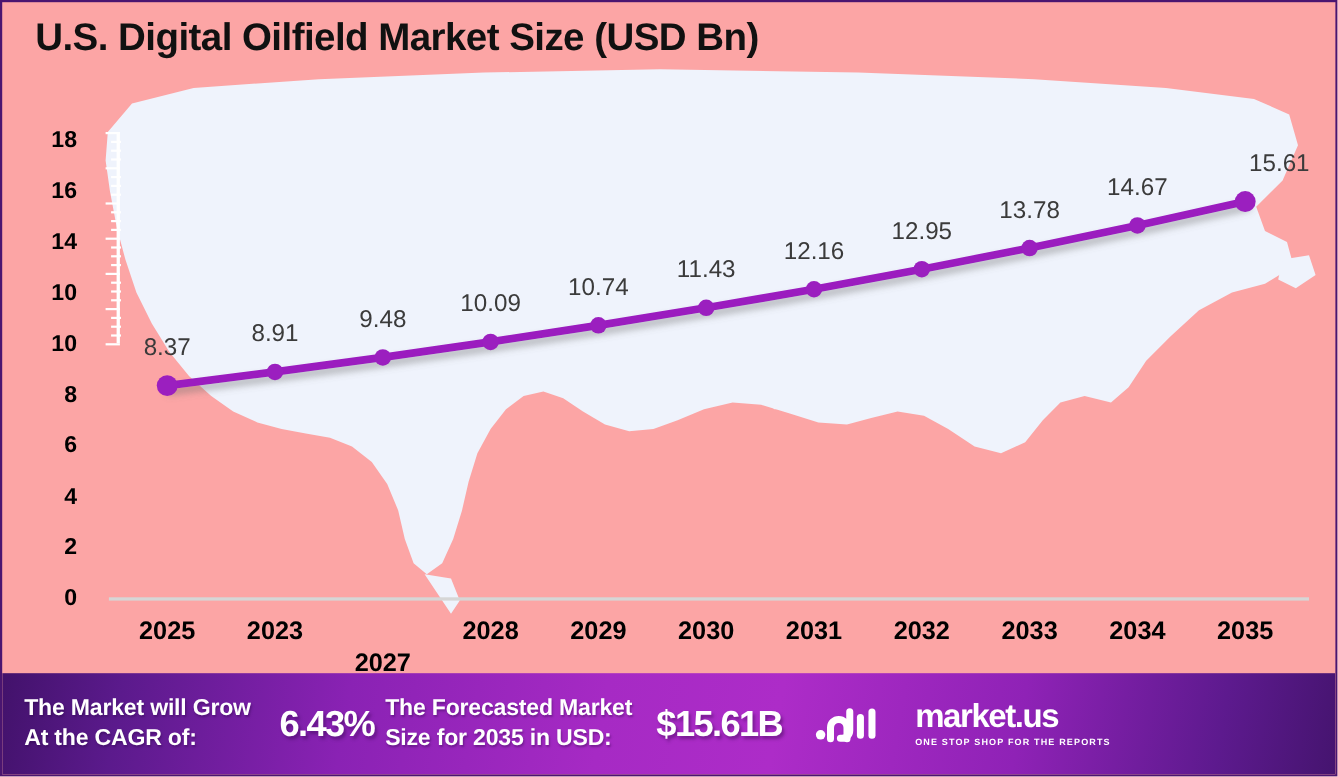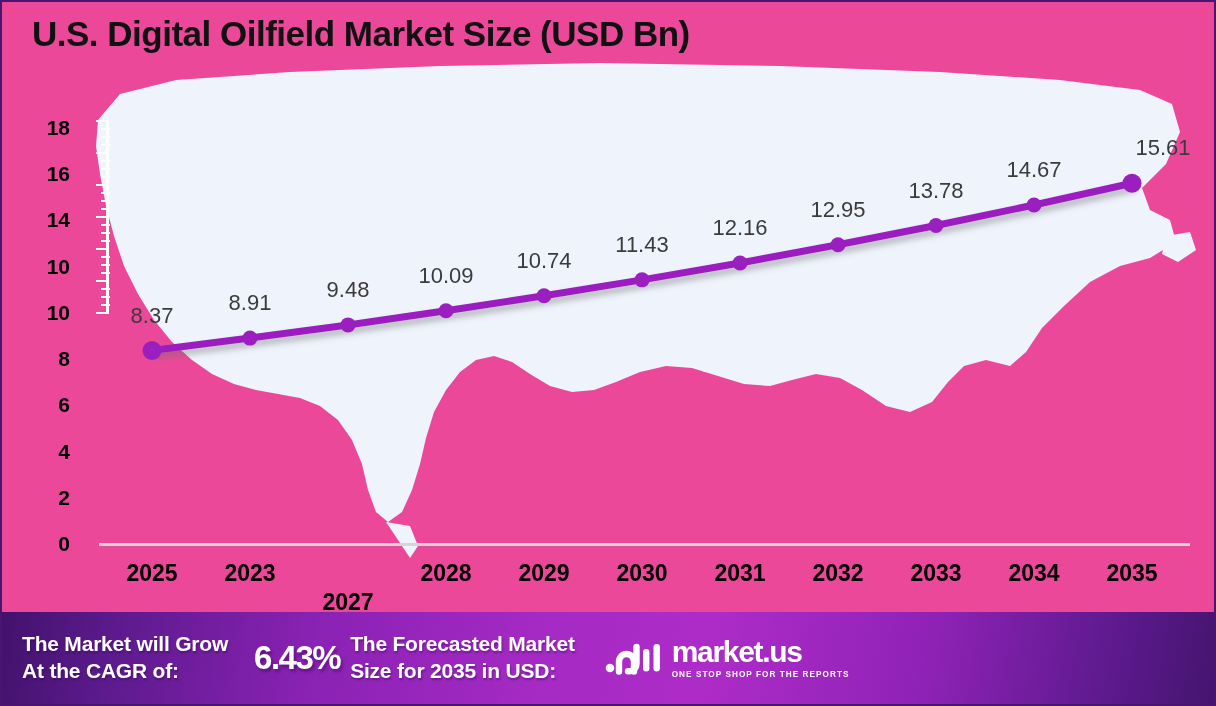--- a/index.html
+++ b/index.html
@@ -9,21 +9,21 @@
     height: 706px;
     overflow: hidden;
     background: #ffffff;
     font-family: "Liberation Sans", sans-serif;
   }
 
   #infographic {
     position: relative;
     width: 1216px;
     height: 706px;
-    background: #ec4899;
+    background: #fca5a5;
     border: 2px solid #4a1570;
     overflow: hidden;
   }
 
   
   #chart-title {
     position: absolute;
     left: 30px;
     top: 12px;
     font-size: 35px;
@@ -182,20 +182,21 @@
   #cagr-caption  { margin-left: 20px; }
   #cagr-figure   { margin-left: 26px; }
   #forecast-caption { margin-left: 10px; }
   #forecast-figure  { margin-left: 22px; }
 
   
   #brand-logo {
     display: flex;
     align-items: center;
     margin-left: 30px;
+    gap: 24px;
   }
   #brand-mark { width: 58px; height: 42px; flex: none; }
   #brand-text { margin-left: 9px; }
   #brand-name {
     color: #ffffff;
     font-size: 30px;
     font-weight: bold;
     letter-spacing: -1.3px;
     line-height: 1;
     white-space: nowrap;
@@ -344,20 +345,21 @@
       <div>At the CAGR of:</div>
     </div>
 
     <div id="cagr-figure" class="footer-figure">6.43%</div>
 
     <div id="forecast-caption" class="footer-caption">
       <div>The Forecasted Market</div>
       <div>Size for 2035 in USD:</div>
     </div>
 
+    <div id="forecast-figure" class="footer-figure">$15.61B</div>
 
     <div id="brand-logo">
       <svg id="brand-mark" viewBox="0 0 58 42">
         <circle cx="5" cy="31" r="4.3" fill="#ffffff"></circle>
         <path d="M14 34.5 V24.5 a7.5 7.5 0 0 1 15 0 V34.5" fill="none" stroke="#ffffff" stroke-width="6.4" stroke-linecap="round"></path>
         <path d="M31.5 10 V27 a7.2 7.2 0 0 1 -7.2 7.2 h-1.3" fill="none" stroke="#ffffff" stroke-width="6.4" stroke-linecap="round"></path>
         <rect x="38" y="12" width="6.4" height="22.5" rx="3.2" fill="#ffffff"></rect>
         <rect x="48.5" y="7" width="6.4" height="27.5" rx="3.2" fill="#ffffff"></rect>
       </svg>
       <div id="brand-text">

